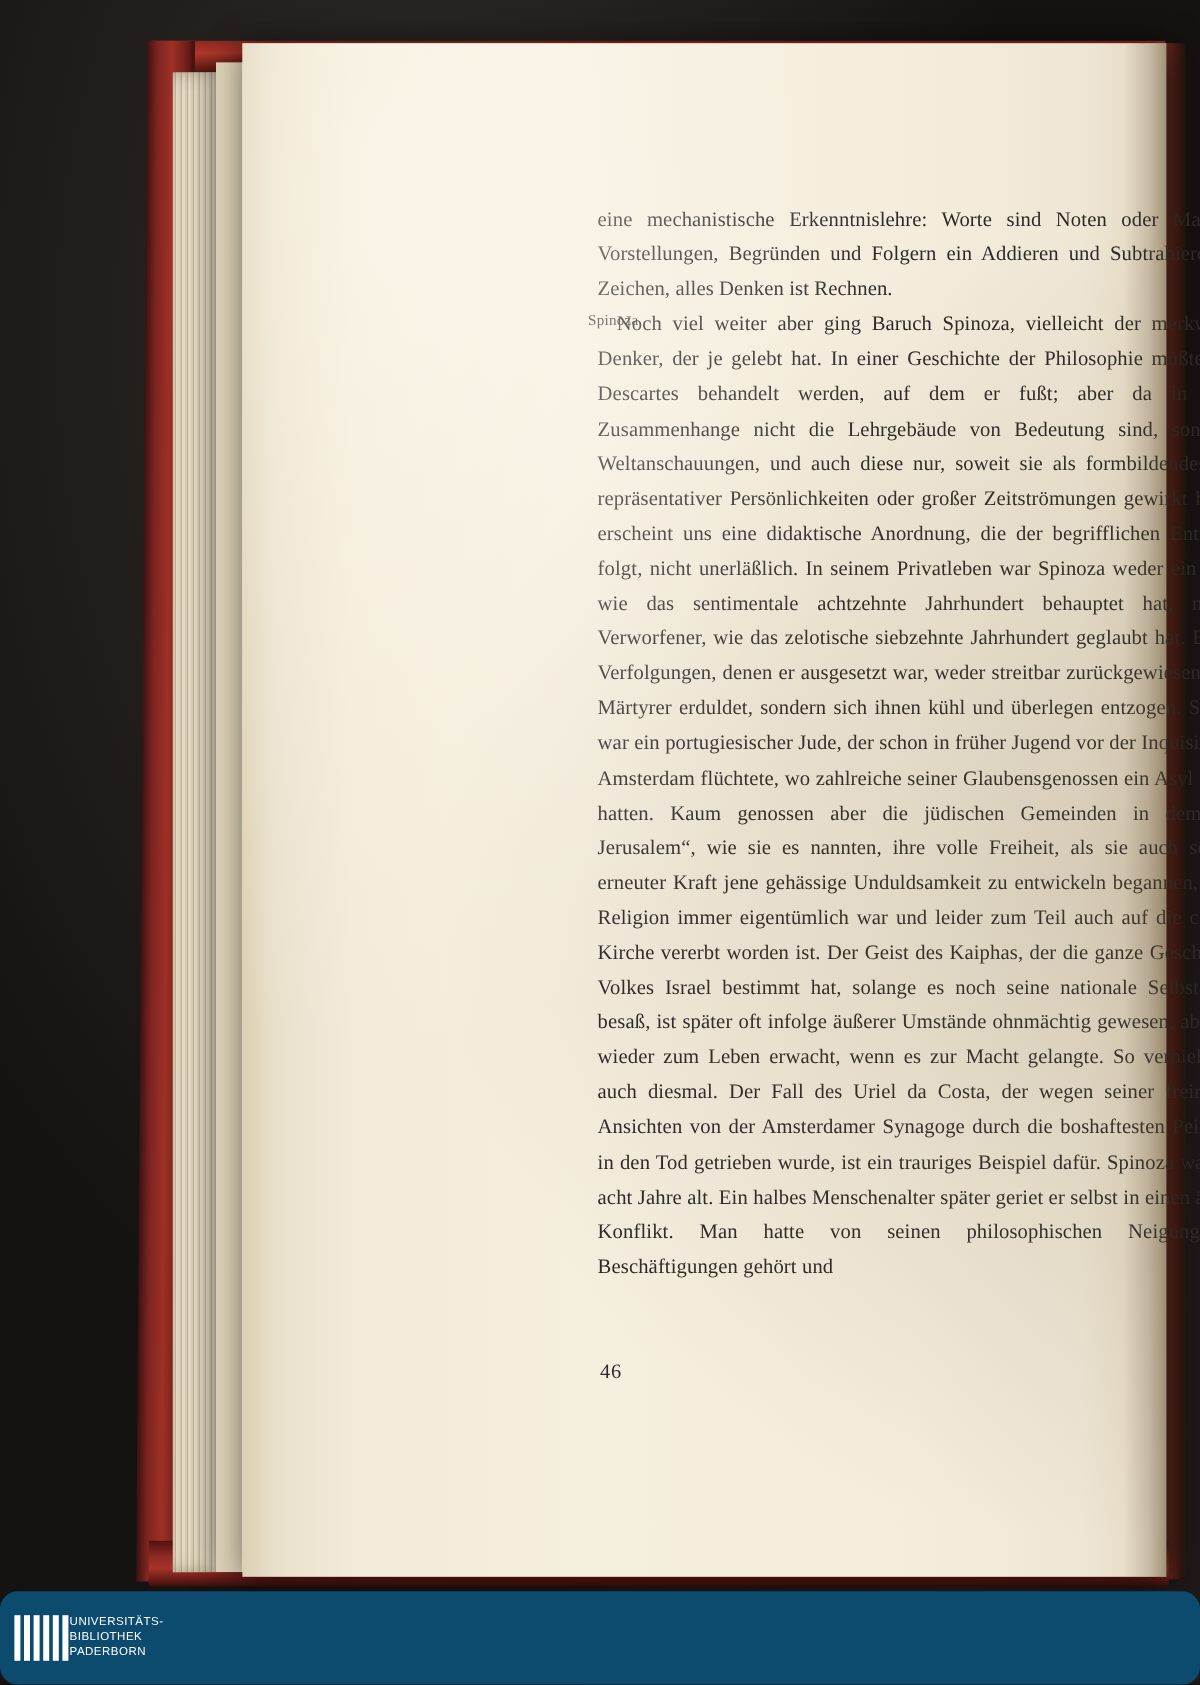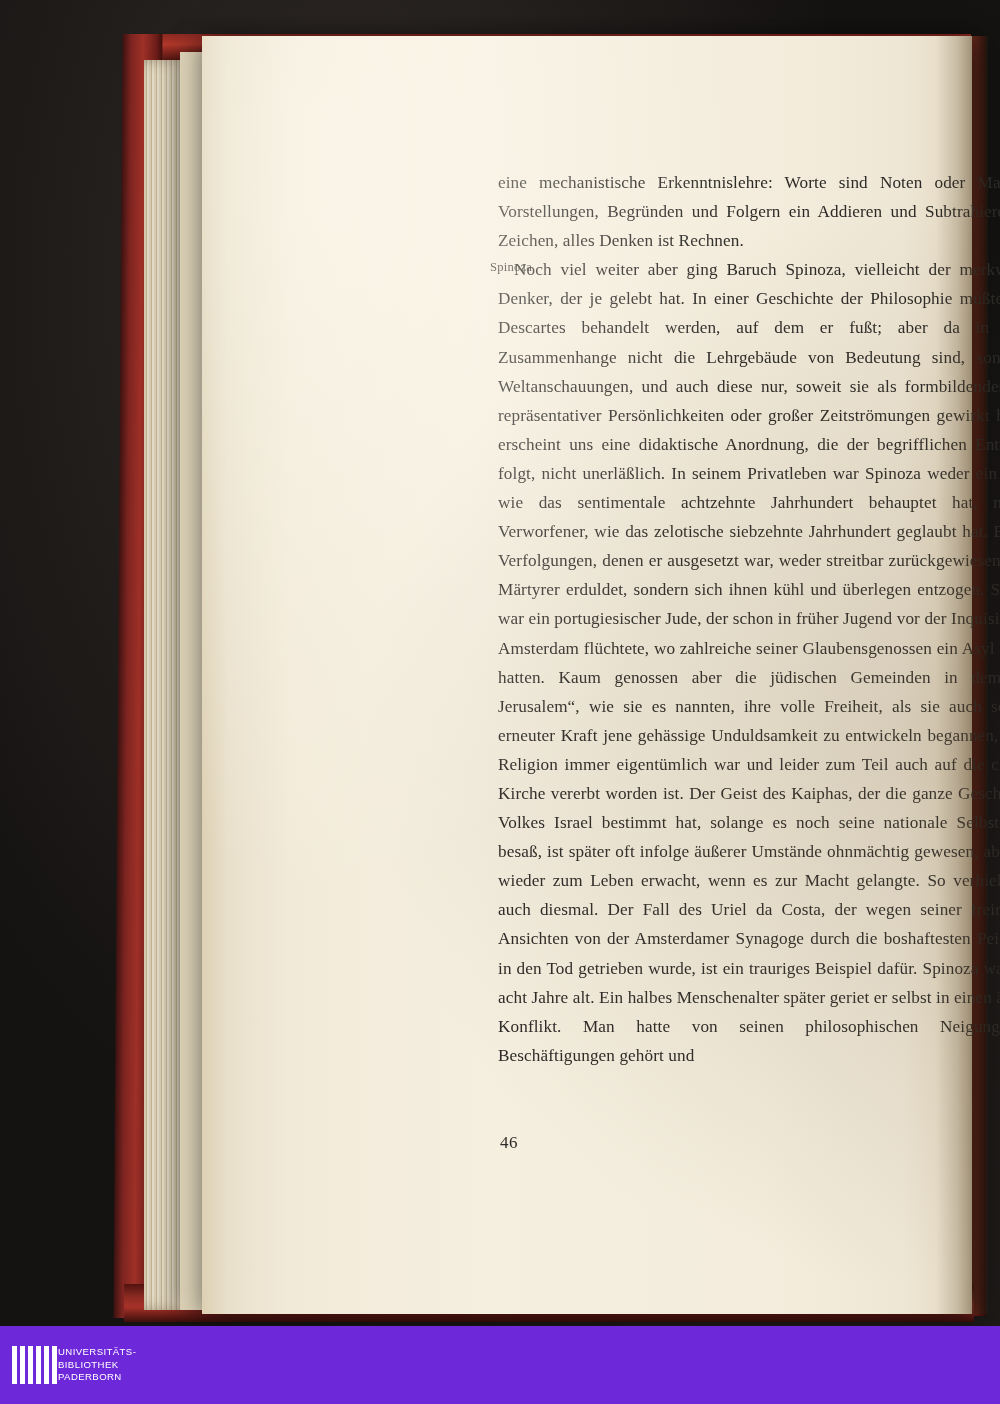--- a/index.html
+++ b/index.html
@@ -180,21 +180,22 @@
     letter-spacing: 0.6px;
   }
 
   
   .footer-bar {
     position: absolute;
     left: 0;
     bottom: 0;
     width: 1000px;
     height: 78px;
-    background: #6d28d9;
+    background: #0c4a6e;
+    border-radius: 15px;
   }
   .ub-logo {
     position: absolute;
     left: 12px;
     top: 20px;
     display: flex;
     gap: 3px;
     align-items: flex-end;
     height: 38px;
   }

